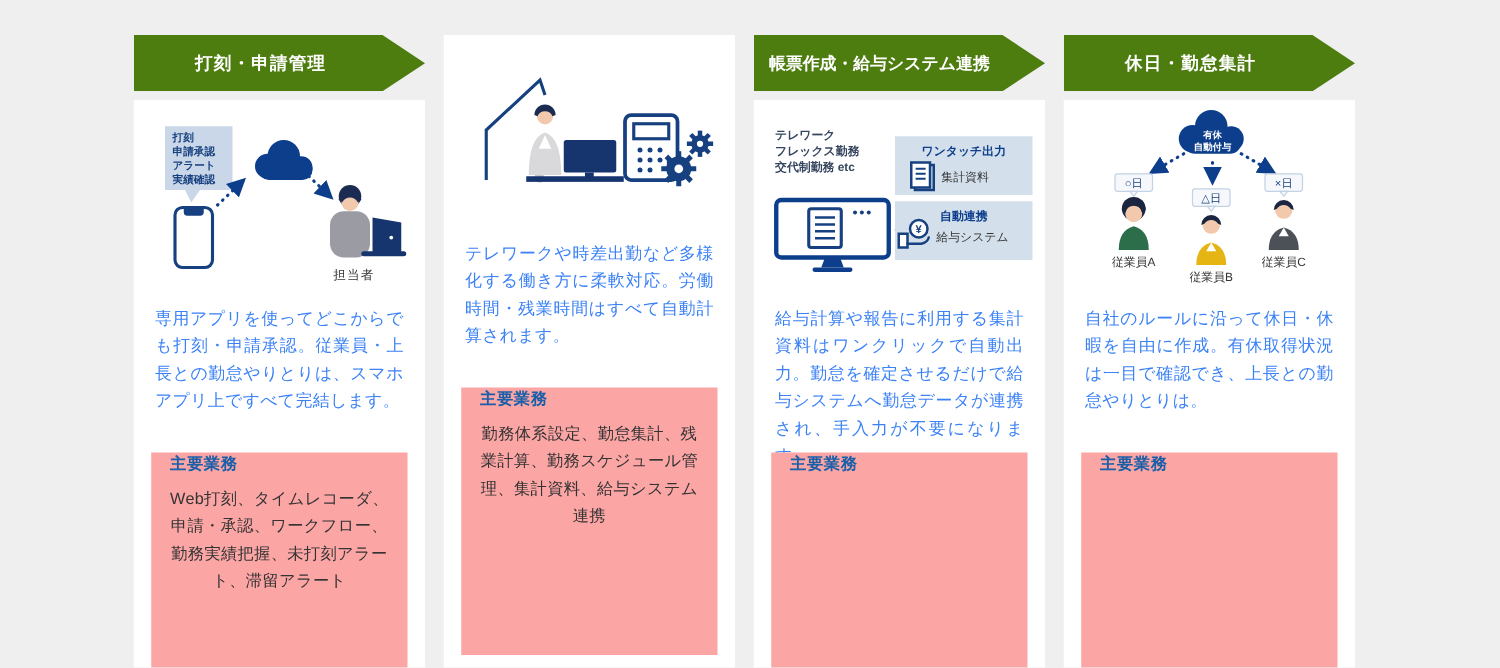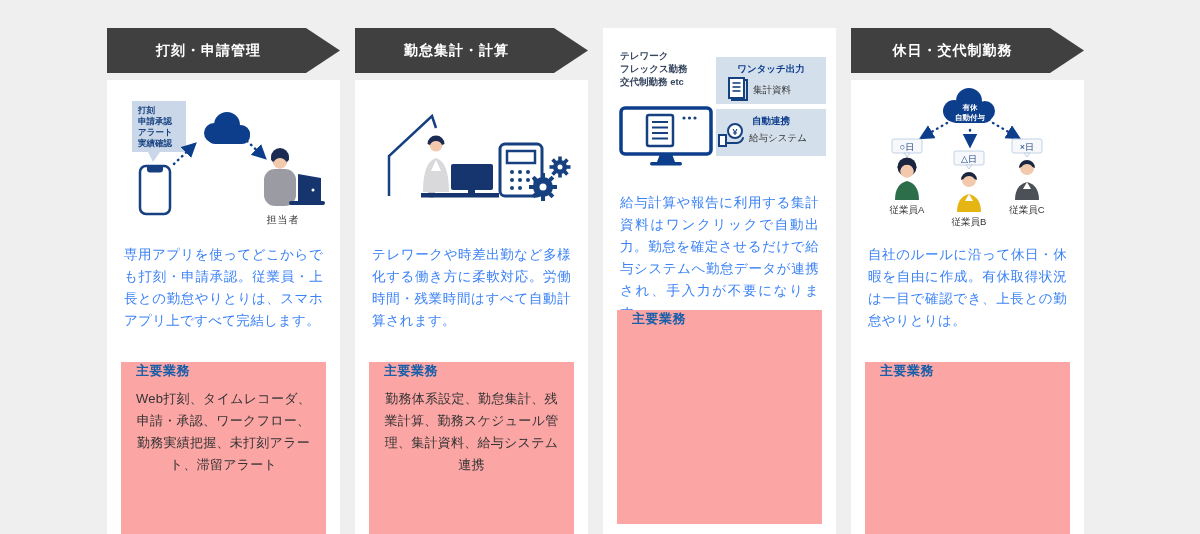--- a/index.html
+++ b/index.html
@@ -5,21 +5,21 @@
   html,body{margin:0;padding:0;}
   body{
     width:1200px;height:534px;background:#efeff0;
     font-family:"Liberation Sans","DejaVu Sans",sans-serif;
     position:relative;overflow:hidden;
   }
   .columns{position:absolute;left:107px;top:28px;display:flex;gap:15px;}
   .feature-col{width:233px;}
   .banner{
     height:45px;line-height:45px;margin:0 0 7px 0;box-sizing:border-box;
-    background:#404040;color:#ffffff;font-size:14px;font-weight:bold;
+    background:#4d7c0f;color:#ffffff;font-size:14px;font-weight:bold;
     text-align:center;letter-spacing:1px;padding-right:30px;
     clip-path:polygon(0 0,199px 0,233px 50%,199px 100%,0 100%);
   }
   .col-3 .banner{letter-spacing:0;padding-right:32px;font-size:13.5px;}
   .card{position:relative;background:#ffffff;height:513px;}
   .illus{height:158px;position:relative;}
   .illus svg{display:block;}
   svg text{font-family:"Liberation Sans","DejaVu Sans",sans-serif;}
   .desc{
     margin:0;padding:6px 17px 0;font-size:13.5px;line-height:22px;
@@ -88,21 +88,20 @@
       </div>
       <p class="desc">専用アプリを使ってどこからでも打刻・申請承認。従業員・上長との勤怠やりとりは、スマホアプリ上ですべて完結します。</p>
       <div class="tasks-box">
         <h3>主要業務</h3>
         <p>Web打刻、タイムレコーダ、申請・承認、ワークフロー、勤務実績把握、未打刻アラート、滞留アラート</p>
       </div>
     </div>
   </section>
 
   <section class="feature-col col-2">
-    <h2 class="banner">勤怠集計・計算</h2>
     <div class="card">
       <div class="illus">
         <svg width="233" height="158" viewBox="0 0 233 158">
 
           <polyline points="34,116 34,76 77,36 81,48" stroke="#16407f" stroke-width="2.5" fill="none"></polyline>
 
           <g>
             <rect x="73" y="92" width="7" height="26" rx="3" fill="#c2c4c9"></rect>
             <path d="M68,112 q0,-30 13,-34 q13,4 13,34 z" fill="#d9d9dc"></path>
             <polygon points="81,80 76,91 86,91" fill="#ffffff"></polygon>
@@ -161,20 +160,21 @@
       </div>
       <p class="desc">テレワークや時差出勤など多様化する働き方に柔軟対応。労働時間・残業時間はすべて自動計算されます。</p>
       <div class="tasks-box">
         <h3>主要業務</h3>
         <p>勤務体系設定、勤怠集計、残業計算、勤務スケジュール管理、集計資料、給与システム連携</p>
       </div>
     </div>
   </section>
 
   <section class="feature-col col-3">
+    <h2 class="banner">帳票作成・給与システム連携</h2>
     <div class="card">
       <div class="illus">
         <svg width="233" height="158" viewBox="0 0 233 158">
           <defs>
             <marker id="ah3" markerWidth="8" markerHeight="8" refX="5" refY="3" orient="auto">
               <path d="M0,0 L6,3 L0,6 Z" fill="#0d3e8c"></path>
             </marker>
           </defs>
           <text x="17" y="31" font-size="9.5" font-weight="bold" fill="#37465f">テレワーク</text>
           <text x="17" y="44" font-size="9.5" font-weight="bold" fill="#37465f">フレックス勤務</text>
@@ -222,21 +222,21 @@
         </svg>
       </div>
       <p class="desc">給与計算や報告に利用する集計資料はワンクリックで自動出力。勤怠を確定させるだけで給与システムへ勤怠データが連携され、手入力が不要になります。</p>
       <div class="tasks-box">
         <h3>主要業務</h3>
       </div>
     </div>
   </section>
 
   <section class="feature-col col-4">
-    <h2 class="banner">休日・交代制勤務</h2>
+    <h2 class="banner">休日・勤怠集計</h2>
     <div class="card">
       <div class="illus">
         <svg width="233" height="158" viewBox="0 0 233 158">
           <defs>
             <marker id="ah4" markerWidth="8" markerHeight="8" refX="5" refY="3" orient="auto">
               <path d="M0,0 L6,3 L0,6 Z" fill="#0d3e8c"></path>
             </marker>
           </defs>
 
           <g>

